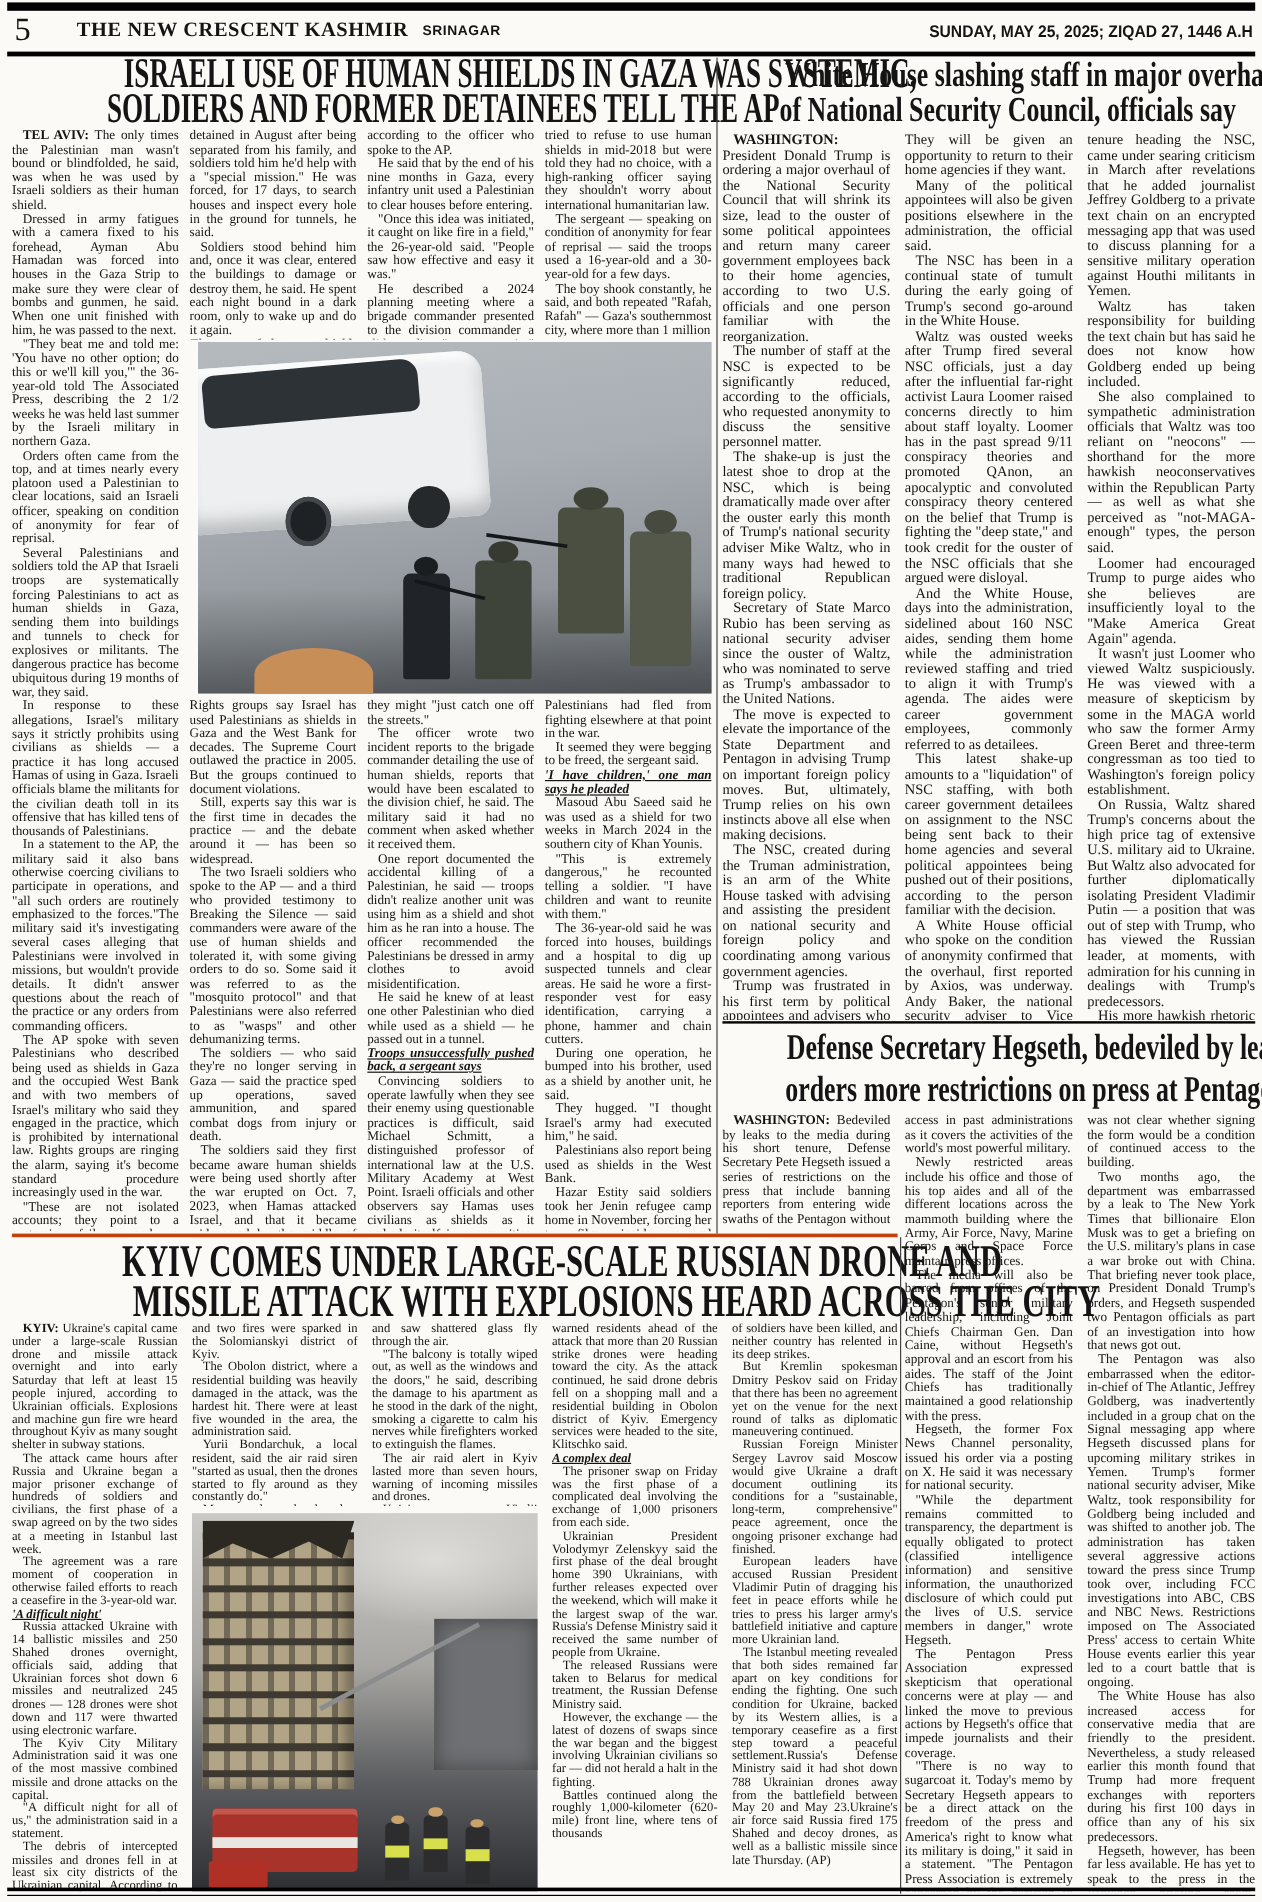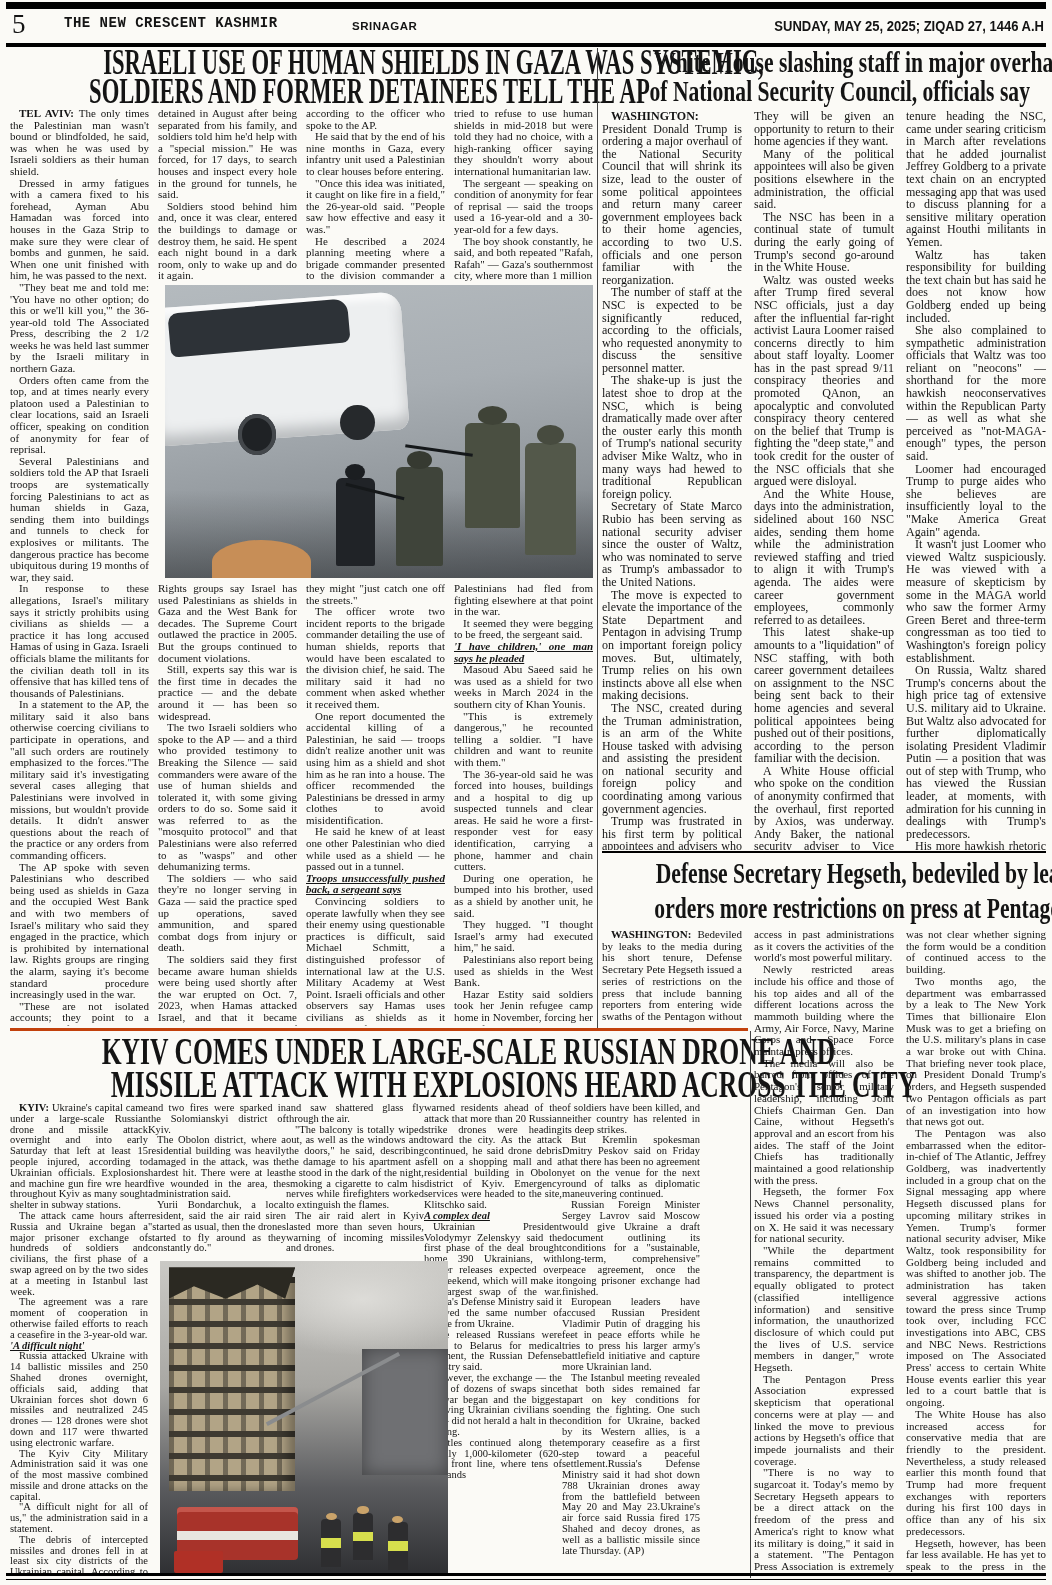--- a/index.html
+++ b/index.html
@@ -1,22 +1,22 @@
 <!DOCTYPE html>
 <html><head>
 <meta charset="utf-8">
 <style>
   html,body{margin:0;padding:0;background:#e8e6e0;}
   #page{position:relative;width:1052px;height:1585px;background:#fbfaf6;color:#141414;
         font-family:"Liberation Serif",serif;overflow:hidden;margin:0 auto;}
   
   .topbar{position:absolute;left:6px;top:2px;width:1040px;height:7px;background:#000;}
   .pgnum{position:absolute;left:12px;top:10px;font-size:27px;line-height:28px;font-weight:normal;}
-  .mast{position:absolute;left:64px;top:15px;font-family:Liberation Mono, monospace;font-weight:bold;
-        font-size:14px;letter-spacing:.5px;}
+  .mast{position:absolute;left:64px;top:15px;font-family:Liberation Serif, serif;font-weight:bold;
+        font-size:17px;letter-spacing:.5px;}
   .city{position:absolute;left:352px;top:20px;font-family:"Liberation Sans",sans-serif;font-weight:bold;
         font-size:11.5px;letter-spacing:.5px;}
   .hdate{position:absolute;right:8px;top:18px;font-family:"Liberation Sans",sans-serif;font-weight:bold;
         font-size:14px;transform:scaleX(.93);transform-origin:100% 50%;white-space:nowrap;}
   .hdrule{position:absolute;left:6px;top:43px;width:1040px;height:4px;background:#000;}
   
   .chead{text-align:center;font-weight:bold;}
   .chead .ln{display:inline-block;white-space:nowrap;}
   .gaza-head{height:60px;font-size:29px;line-height:29px;}
   .gaza-head .ln{transform:scale(.78,1.22);transform-origin:50% 55%;}
@@ -36,21 +36,21 @@
   .gaza-body{position:relative;display:flex;gap:9px;font-size:11px;line-height:11.6px;}
   .gaza-body .col{width:139px;}
   .wh-sec{position:absolute;left:602px;top:48px;width:444px;}
   .wh-body{display:flex;gap:12px;font-size:12px;line-height:12.6px;}
   .wh-body .col{width:140px;height:740px;}
   .divider-h{position:absolute;left:602px;top:851px;width:444px;height:2px;background:#000;}
   .heg-sec{position:absolute;left:602px;top:856px;width:444px;}
   .heg-body{display:flex;gap:12px;font-size:11px;line-height:11.7px;margin-top:2px;}
   .heg-body .col{width:140px;height:647px;}
   .kyiv-sec{position:absolute;left:10px;top:1028px;width:738px;border-top:3px solid #c2410c;}
-  .kyiv-body{position:relative;display:flex;font-size:10.5px;line-height:10.8px;}
+  .kyiv-body{position:relative;display:flex;gap:12px;font-size:10.5px;line-height:10.8px;}
   .kyiv-body .col{width:138px;height:473px;}
   .v1{position:absolute;left:597px;top:48px;width:1px;height:980px;background:#444;}
   .v2{position:absolute;left:750px;top:1031px;width:1px;height:547px;background:#444;}
   .botrule{position:absolute;left:6px;top:1573px;width:1040px;height:3px;
            border-top:3px solid #000;border-bottom:1px solid #000;}
   
   .photo1{position:absolute;left:155px;top:177px;width:428px;height:293px;overflow:hidden;
     background:linear-gradient(172deg,#b4babe 0%,#a8aeb3 38%,#90969b 70%,#6e7378 100%);}
   .p1-car{position:absolute;left:-3%;top:5%;width:59%;height:47%;background:#edeff0;
     border-radius:16px 20px 12px 10px;transform:rotate(-4deg);
@@ -287,20 +287,21 @@
         <div class="seg" style="height:152px">
             <p class="para cont">and saw shattered glass fly through the air.</p>
             <p class="para">"The balcony is totally wiped out, as well as the windows and the doors," he said, describing the damage to his apartment as he stood in the dark of the night, smoking a cigarette to calm his nerves while firefighters worked to extinguish the flames.</p>
             <p class="para">The air raid alert in Kyiv lasted more than seven hours, warning of incoming missiles and drones.</p>
             <p class="para">Kyiv's mayor, Vitalii Klitschko,</p>
           </div>
       </div>
       <div class="col">
           <p class="para cont">warned residents ahead of the attack that more than 20 Russian strike drones were heading toward the city. As the attack continued, he said drone debris fell on a shopping mall and a residential building in Obolon district of Kyiv. Emergency services were headed to the site, Klitschko said.</p>
           <p class="para sub">A complex deal</p>
+          <p class="para">The prisoner swap on Friday was the first phase of a complicated deal involving the exchange of 1,000 prisoners from each side.</p>
           <p class="para">Ukrainian President Volodymyr Zelenskyy said the first phase of the deal brought home 390 Ukrainians, with further releases expected over the weekend, which will make it the largest swap of the war. Russia's Defense Ministry said it received the same number of people from Ukraine.</p>
           <p class="para">The released Russians were taken to Belarus for medical treatment, the Russian Defense Ministry said.</p>
           <p class="para">However, the exchange — the latest of dozens of swaps since the war began and the biggest involving Ukrainian civilians so far — did not herald a halt in the fighting.</p>
           <p class="para">Battles continued along the roughly 1,000-kilometer (620-mile) front line, where tens of thousands</p>
         </div>
       <div class="col">
           <p class="para cont">of soldiers have been killed, and neither country has relented in its deep strikes.</p>
           <p class="para">But Kremlin spokesman Dmitry Peskov said on Friday that there has been no agreement yet on the venue for the next round of talks as diplomatic maneuvering continued.</p>
           <p class="para">Russian Foreign Minister Sergey Lavrov said Moscow would give Ukraine a draft document outlining its conditions for a "sustainable, long-term, comprehensive" peace agreement, once the ongoing prisoner exchange had finished.</p>
           <p class="para">European leaders have accused Russian President Vladimir Putin of dragging his feet in peace efforts while he tries to press his larger army's battlefield initiative and capture more Ukrainian land.</p>

